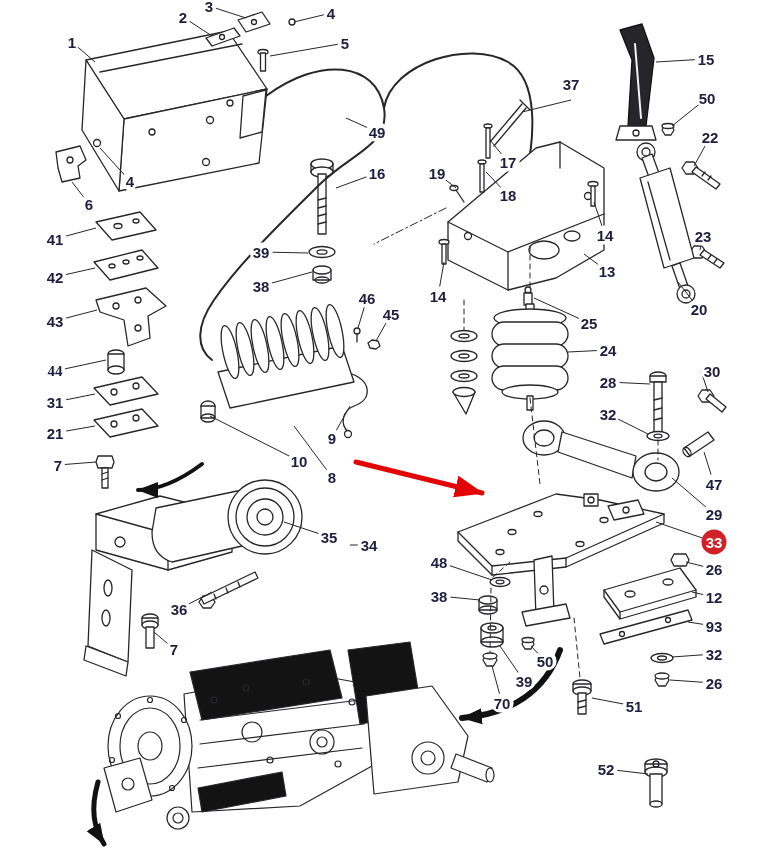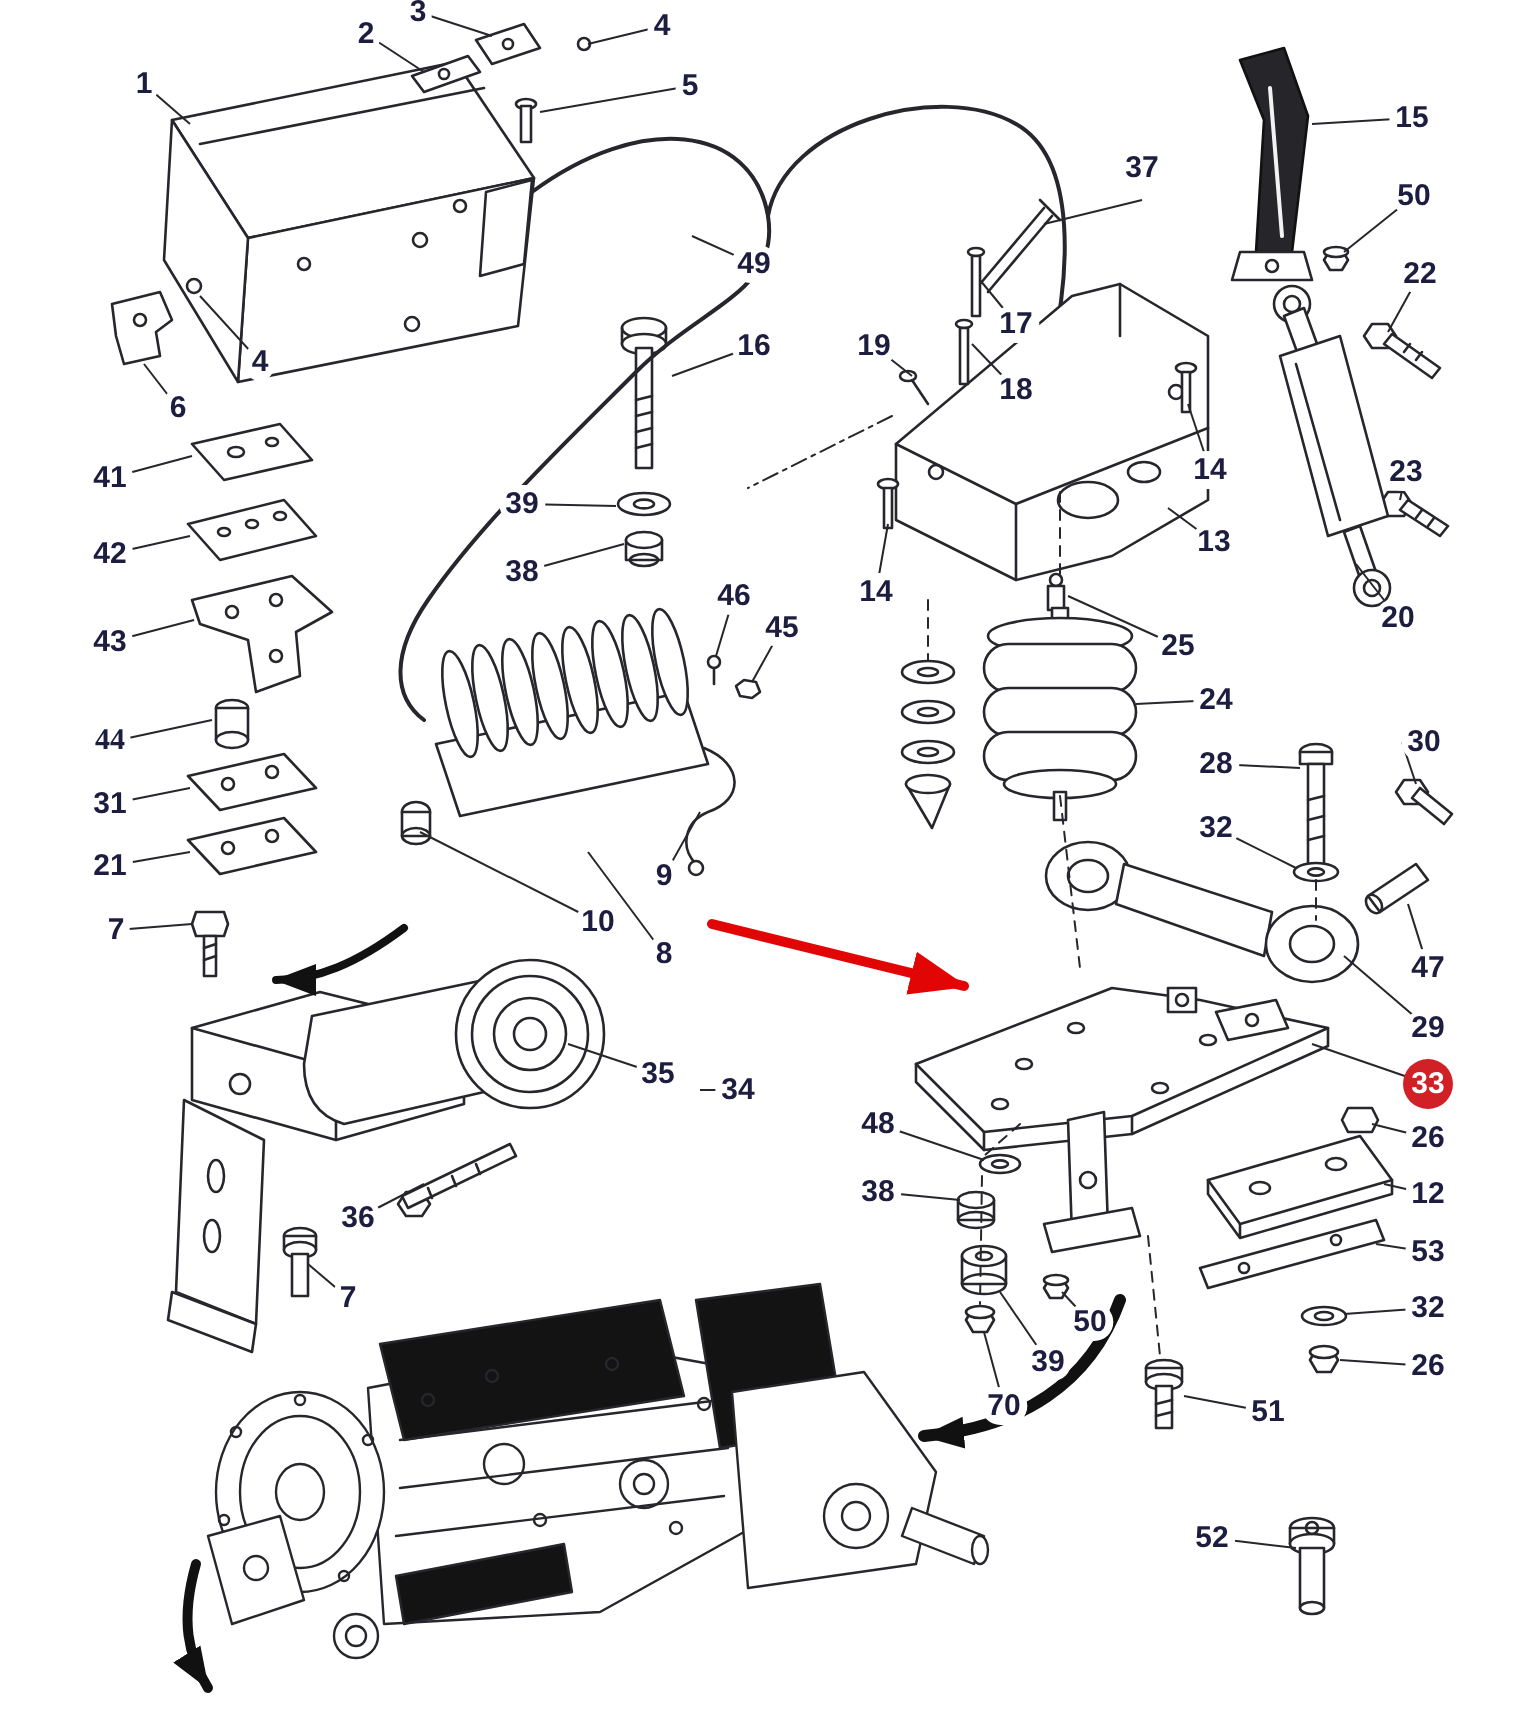--- a/index.html
+++ b/index.html
@@ -482,21 +482,21 @@
       <div class="callout" style="left: 703px; top: 236px;">23</div>
       <div class="callout" style="left: 699px; top: 309px;">20</div>
       <div class="callout" style="left: 712px; top: 371px;">30</div>
       <div class="callout" style="left: 608px; top: 382px;">28</div>
       <div class="callout" style="left: 608px; top: 414px;">32</div>
       <div class="callout" style="left: 714px; top: 484px;">47</div>
       <div class="callout" style="left: 714px; top: 514px;">29</div>
       <div class="callout highlighted" style="left: 714px; top: 542px;">33</div>
       <div class="callout" style="left: 714px; top: 569px;">26</div>
       <div class="callout" style="left: 714px; top: 597px;">12</div>
-      <div class="callout" style="left: 714px; top: 626px;">53</div>
+      <div class="callout" style="left: 714px; top: 626px;">93</div>
       <div class="callout" style="left: 714px; top: 654px;">32</div>
       <div class="callout" style="left: 714px; top: 683px;">26</div>
       <div class="callout" style="left: 329px; top: 537px;">35</div>
       <div class="callout" style="left: 369px; top: 545px;">34</div>
       <div class="callout" style="left: 179px; top: 609px;">36</div>
       <div class="callout" style="left: 174px; top: 649px;">7</div>
       <div class="callout" style="left: 439px; top: 562px;">48</div>
       <div class="callout" style="left: 439px; top: 596px;">38</div>
       <div class="callout" style="left: 545px; top: 661px;">50</div>
       <div class="callout" style="left: 524px; top: 681px;">39</div>

